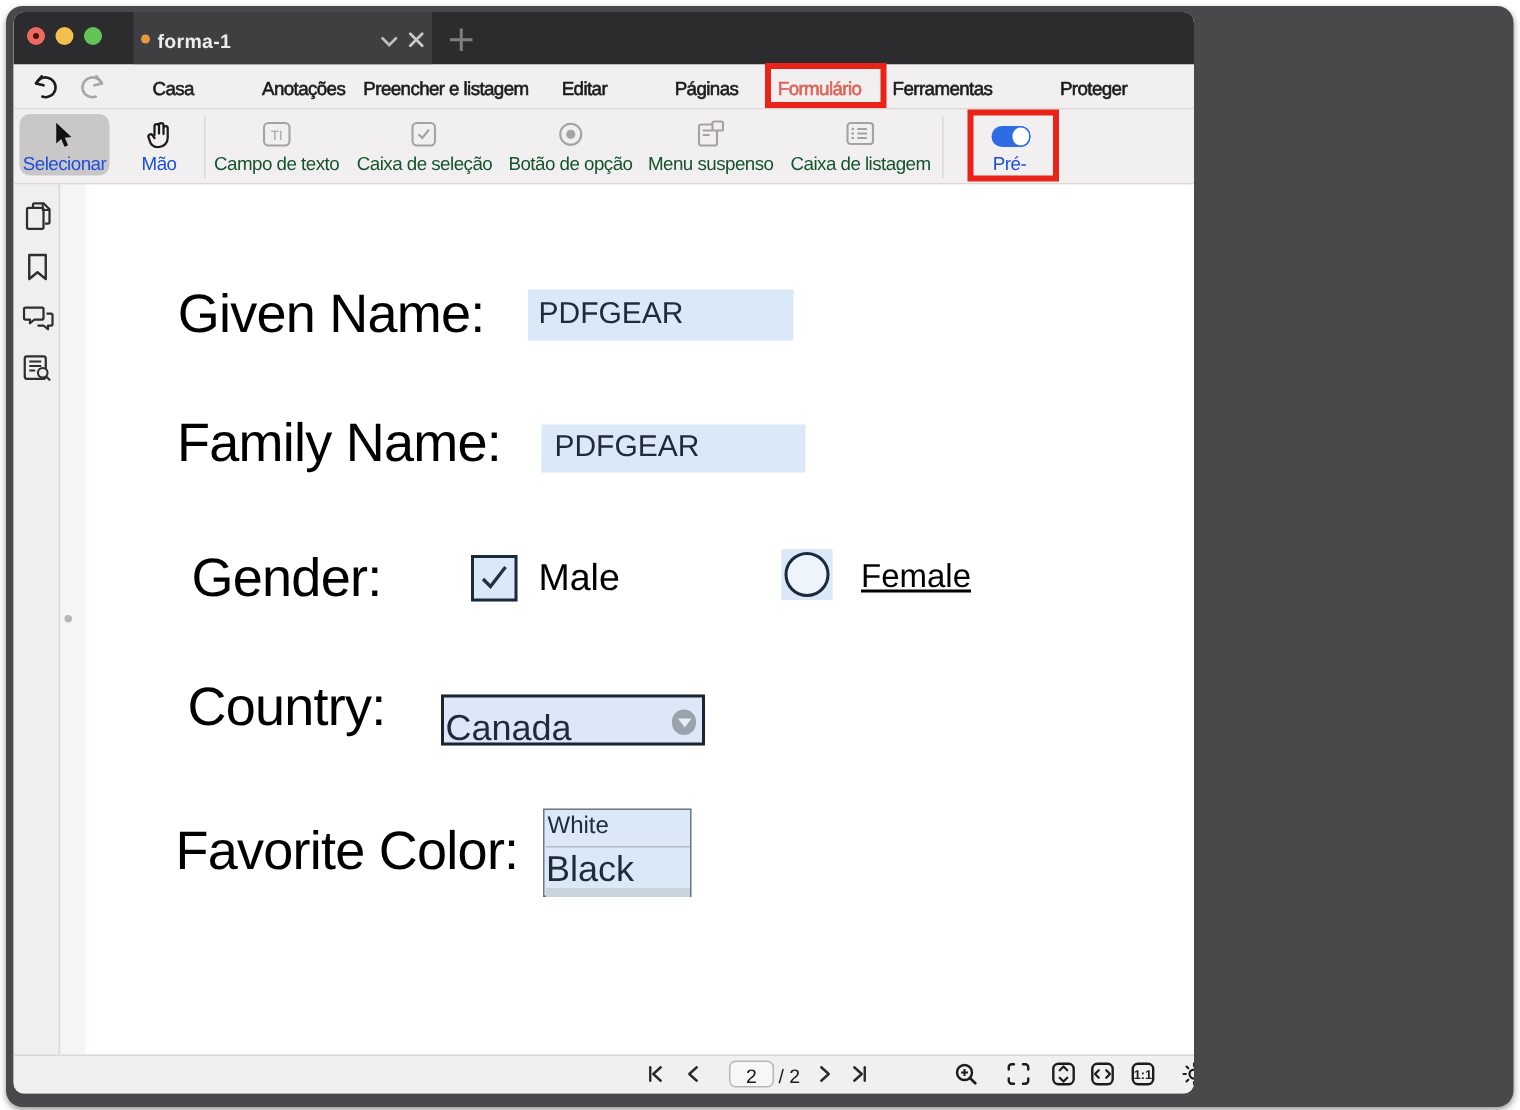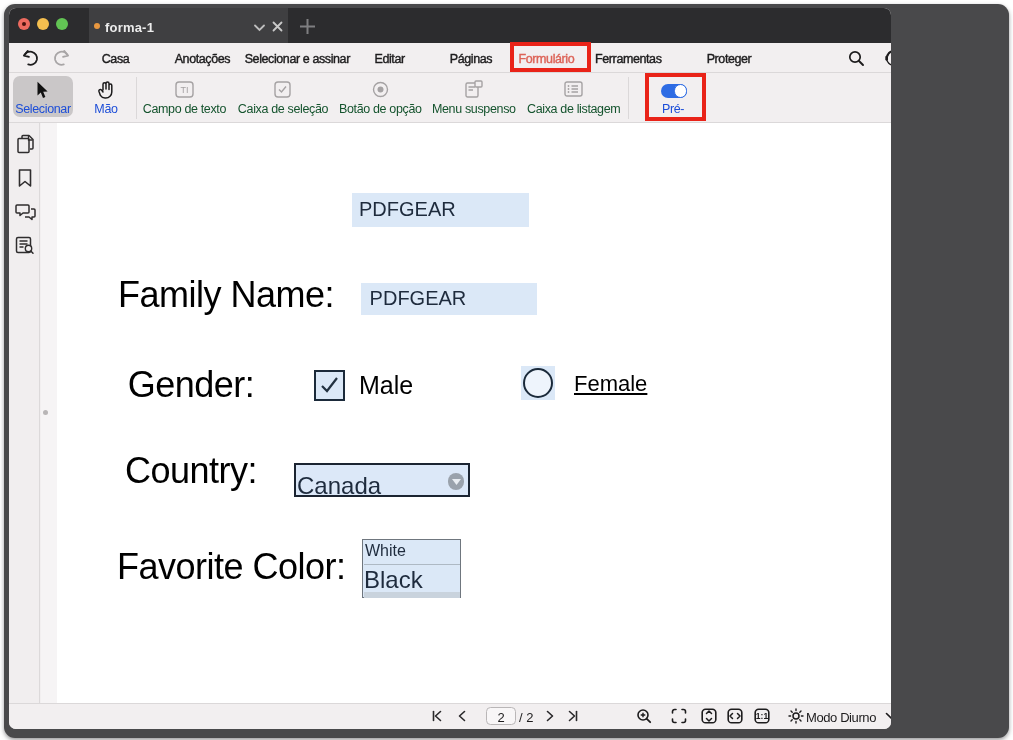--- a/index.html
+++ b/index.html
@@ -1,21 +1,21 @@
 <!DOCTYPE html>
 <html><head><meta charset="utf-8">
 <style>
   * { margin:0; padding:0; box-sizing:border-box; }
   html,body { width:1013px; height:740px; background:#fff; overflow:hidden;
     font-family:"Liberation Sans", sans-serif; }
   .abs { position:absolute; }
   #frame { position:absolute; left:4px; top:4px; width:1005px; height:734px;
     background:#49494b; border-radius:11px;
     box-shadow:0 2px 4px rgba(70,70,72,.55); }
-  #content { position:absolute; left:9px; top:8px; width:882px; height:721px;
+  #content { position:absolute; left:9px; top:8px; width:787px; height:721px;
     border-radius:7px; overflow:hidden; background:#f2eff0; }
   #pg { position:absolute; left:-9px; top:-8px; width:1013px; height:740px; }
   
   #titlebar { left:9px; top:8px; width:995px; height:35px; background:#2c2c2e; }
   .light { position:absolute; top:17.5px; width:12px; height:12px; border-radius:50%; }
   #tab { left:89px; top:8px; width:199px; height:35px; background:#3f3f41; }
   #tabname { left:105px; top:19.5px; font-size:13px; font-weight:700; color:#ececec; letter-spacing:.2px;}
   
   #menubar { left:9px; top:43px; width:995px; height:30px; background:#f2eff0;
     border-bottom:1px solid #dbd8d9; }
@@ -66,21 +66,21 @@
   <svg class="abs" style="left:21px;top:49px" width="20" height="18" viewBox="0 0 20 18">
         <path d="M3.2 6.4 C5 3.4 8 2.2 10.8 2.8 A6.7 6.7 0 0 1 15.9 10.7 A6.7 6.7 0 0 1 7.2 15.4" fill="none" stroke="#1d1c1d" stroke-width="1.75" stroke-linecap="round"></path>
         <path d="M6.8 1.9 L3 6.6 L8 7.9" fill="none" stroke="#1d1c1d" stroke-width="1.75" stroke-linejoin="round" stroke-linecap="round"></path>
       </svg>
   <svg class="abs" style="left:51px;top:49px" width="20" height="18" viewBox="0 0 20 18">
         <path d="M16.8 6.4 C15 3.4 12 2.2 9.2 2.8 A6.7 6.7 0 0 0 4.1 10.7 A6.7 6.7 0 0 0 12.8 15.4" fill="none" stroke="#a8a5a6" stroke-width="1.75" stroke-linecap="round"></path>
         <path d="M13.2 1.9 L17 6.6 L12 7.9" fill="none" stroke="#a8a5a6" stroke-width="1.75" stroke-linejoin="round" stroke-linecap="round"></path>
       </svg>
   <div class="mi" style="left:115.5px; transform:translateX(-50%);">Casa</div>
   <div class="mi" style="left:202.4px;transform:translateX(-50%);">Anotações</div>
-  <div class="mi" style="left:297.3px;transform:translateX(-50%);">Selecionar e assinar</div>
+  <div class="mi" style="left:297.3px;transform:translateX(-50%);">Preencher e listagem</div>
   <div class="mi" style="left:389.6px;transform:translateX(-50%);">Editar</div>
   <div class="mi" style="left:471px;  transform:translateX(-50%);">Páginas</div>
   <div class="mi" style="left:546.4px;transform:translateX(-50%);color:#dd6458;">Formulário</div>
   <div class="mi" style="left:628.3px;transform:translateX(-50%);">Ferramentas</div>
   <div class="mi" style="left:709px;  transform:translateX(-50%);padding-left:40px;">Proteger</div>
   <div class="abs" style="left:510px;top:42px;width:81px;height:30px;border:4px solid #e92318;"></div>
 
   <svg class="abs" style="left:847px;top:49px" width="18" height="18" viewBox="0 0 18 18">
         <circle cx="8" cy="8" r="5.2" fill="none" stroke="#1d1c1d" stroke-width="1.7"></circle>
         <path d="M12 12 L16 16" stroke="#1d1c1d" stroke-width="1.9" stroke-linecap="round"></path>
@@ -165,20 +165,21 @@
       </svg>
   <svg class="abs" style="left:15px;top:236px" width="20" height="19" viewBox="0 0 20 19">
         <rect x="1.5" y="1.5" width="14" height="15" rx="1.5" fill="none" stroke="#2f2d2e" stroke-width="1.5"></rect>
         <path d="M4.5 5 H12.5 M4.5 8 H12.5 M4.5 11 H8.5" stroke="#2f2d2e" stroke-width="1.4"></path>
         <circle cx="13.5" cy="12.5" r="3.2" fill="#f1eeef" stroke="#2f2d2e" stroke-width="1.4"></circle>
         <path d="M15.8 15 L18 17.2" stroke="#2f2d2e" stroke-width="1.5" stroke-linecap="round"></path>
       </svg>
   <div class="abs" style="left:43px;top:410px;width:5px;height:5px;border-radius:50%;background:#b8b5b6;"></div>
   <div class="abs" style="left:993px;top:410px;width:5px;height:5px;border-radius:50%;background:#b8b5b6;"></div>
 
+  <div class="flabel" style="left:118.5px;top:190.6px;">Given Name:</div>
   <div class="fblue" style="left:352px;top:193px;width:177px;height:34px;"></div>
   <div class="ftext" style="left:359px;top:199.2px;font-size:20px;">PDFGEAR</div>
 
   <div class="flabel" style="left:118px;top:276.9px;">Family Name:</div>
   <div class="fblue" style="left:361px;top:283px;width:176px;height:32px;"></div>
   <div class="ftext" style="left:369.6px;top:287.8px;font-size:20px;">PDFGEAR</div>
 
   <div class="flabel" style="left:127.7px;top:367px;">Gender:</div>
   <div class="abs" style="left:314px;top:370px;width:31px;height:31px;background:#dbe8f7;border:2px solid #1b2a3a;"></div>
   <svg class="abs" style="left:319px;top:375px" width="21" height="21" viewBox="0 0 21 21">

